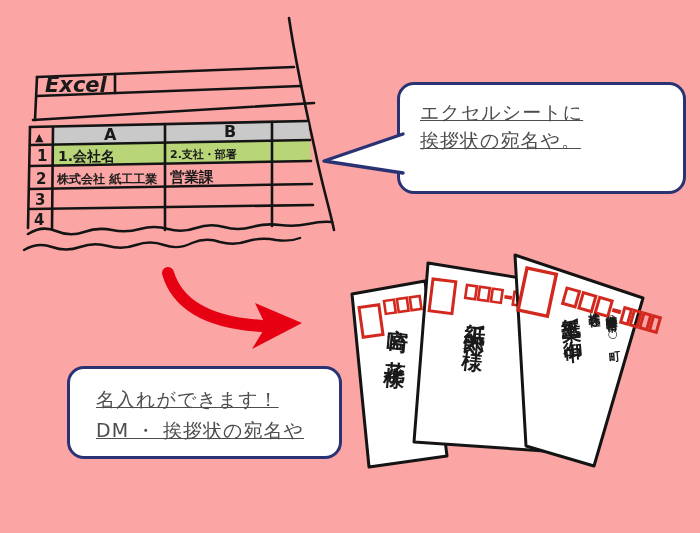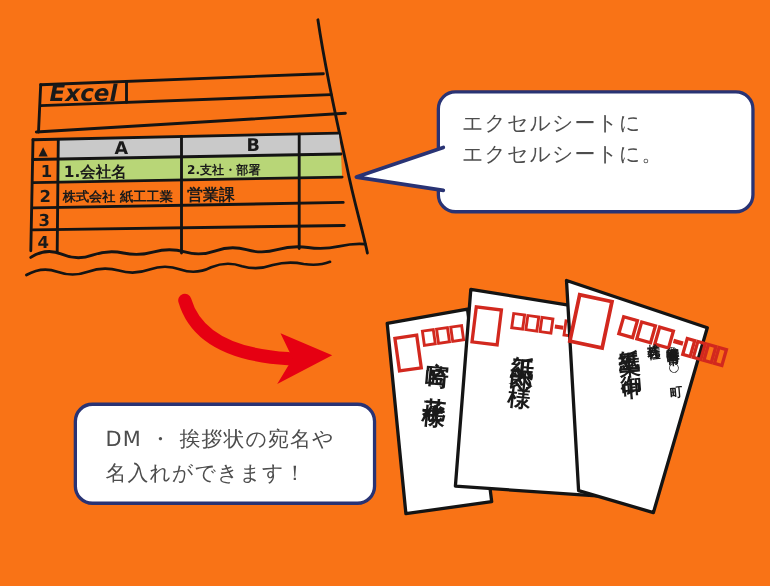--- a/index.html
+++ b/index.html
@@ -1,25 +1,25 @@
 <!DOCTYPE html>
 <html><head>
 <meta charset="utf-8">
 <style>
   html,body{margin:0;padding:0;background:#fff;}
-  .canvas{position:relative;width:700px;height:533px;background:#f97316;overflow:hidden;
+  .canvas{position:relative;width:700px;height:533px;background:#fca5a5;overflow:hidden;
           font-family:"DejaVu Sans",sans-serif;}
   svg{position:absolute;overflow:visible;}
   .sheet-label{font-family:"DejaVu Sans",sans-serif;fill:#1a1a1a;}
   
   .bubble{position:absolute;background:#fff;border:3.4px solid #293374;border-radius:17px;
           color:#4d4d4d;font-size:19px;letter-spacing:1px;box-sizing:border-box;}
   .bubble-top{left:397px;top:82px;width:289px;height:112px;padding:13px 0 0 20px;line-height:28px;}
   .bubble-bottom{left:67px;top:366px;width:275px;height:93px;padding:15px 0 0 26px;line-height:31px;}
-  .bubble-line{white-space:nowrap;}
+  .bubble-line{white-space:nowrap;text-decoration:underline;}
   
   .vtext{position:absolute;writing-mode:vertical-rl;text-orientation:upright;color:#1a1a1a;
          font-weight:600;white-space:nowrap;}
   .env-name{font-size:21px;letter-spacing:3px;}
   .env1-text{left:388px;top:311px;width:26px;height:152px;transform:rotate(5deg);transform-origin:top left;}
   .env2-text{left:466px;top:306px;width:26px;height:162px;transform:rotate(6deg);transform-origin:top left;}
   .env3-text{left:524px;top:292px;width:94px;height:168px;transform:rotate(-5deg);transform-origin:top right;}
   .env3-text .col{margin:0 2px;}
   .col-address{font-size:11.5px;letter-spacing:1px;padding-top:13px;font-weight:600;}
   .col-prefix{font-size:11.5px;letter-spacing:1px;padding-top:9px;font-weight:600;}
@@ -71,34 +71,34 @@
     <text class="sheet-label" x="21" y="197" font-size="15" font-weight="bold">3</text>
     <text class="sheet-label" x="20" y="217" font-size="15" font-weight="bold">4</text>
     <text class="sheet-label" x="44" y="153" font-size="14" font-weight="600">1.会社名</text>
     <text class="sheet-label" x="156" y="150" font-size="11" font-weight="600">2.支社・部署</text>
     <text class="sheet-label" x="43" y="175" font-size="12" font-weight="600">株式会社 紙工工業</text>
     <text class="sheet-label" x="156" y="174" font-size="14.5" font-weight="600">営業課</text>
   </svg>
 
   <div class="bubble bubble-top">
     <div class="bubble-line">エクセルシートに</div>
-    <div class="bubble-line">エクセルシートに。</div>
+    <div class="bubble-line">挨拶状の宛名や。</div>
   </div>
   <svg style="left:316px;top:124px;" width="92" height="56" viewBox="0 0 92 56">
     <path d="M87,10 L8,37 L87,49" fill="#ffffff" stroke="#293374" stroke-width="3.4" stroke-linejoin="round" stroke-linecap="round"></path>
   </svg>
 
   <svg style="left:140px;top:255px;" width="180" height="110" viewBox="0 0 180 110">
     <path d="M28,18 C38,52 72,68 122,71" fill="none" stroke="#e60012" stroke-width="12" stroke-linecap="round"></path>
     <polygon points="115,48 162,68 112,94 126,71" fill="#e60012"></polygon>
   </svg>
 
   <div class="bubble bubble-bottom">
+    <div class="bubble-line">名入れができます！</div>
     <div class="bubble-line">DM ・ 挨拶状の宛名や</div>
-    <div class="bubble-line">名入れができます！</div>
   </div>
 
   <svg style="left:344px;top:272px;" width="115" height="205" viewBox="0 0 115 205">
     <polygon points="8,22 81,9 103,184 25,195" fill="#ffffff" stroke="#141414" stroke-width="3" stroke-linejoin="round"></polygon>
     <g transform="rotate(-8 27 49)">
       <rect x="17" y="34" width="20" height="30" fill="none" stroke="#d2281e" stroke-width="3"></rect>
     </g>
     <g transform="rotate(-8 40 29)" fill="none" stroke="#d2281e" stroke-width="2.6">
       <rect x="40" y="29" width="10" height="13"></rect>
       <rect x="53" y="29" width="10" height="13"></rect>

